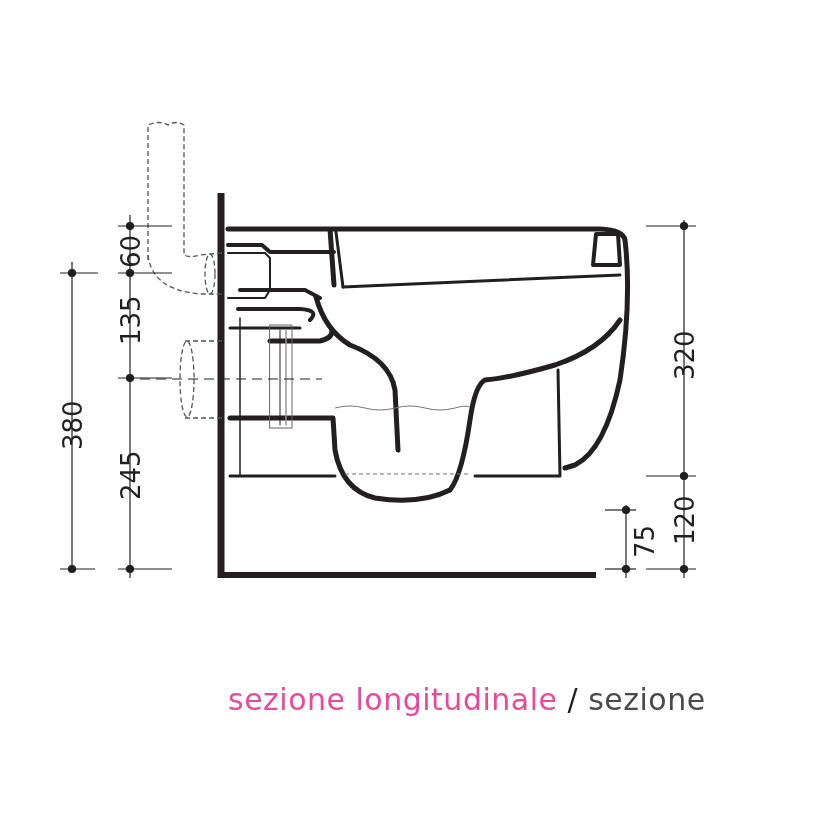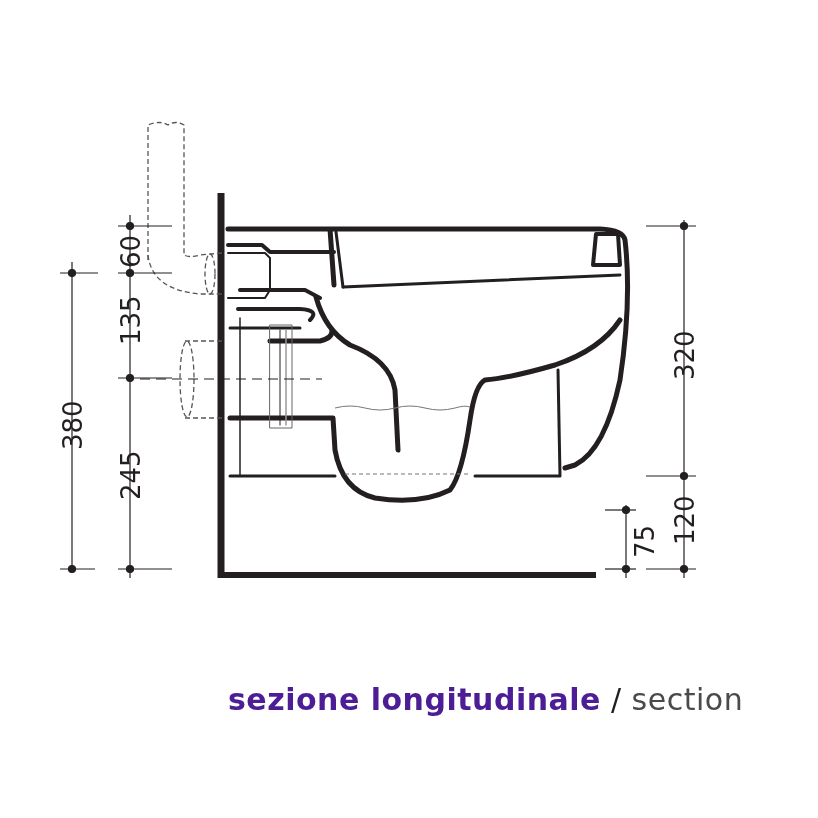--- a/index.html
+++ b/index.html
@@ -1,20 +1,20 @@
 <!DOCTYPE html>
 <html><head>
   <meta charset="utf-8">
   <style>
     html, body { margin: 0; padding: 0; background: #ffffff; }
     body { width: 818px; height: 818px; position: relative; overflow: hidden; }
     #drawing { position: absolute; left: 0; top: 0; width: 818px; height: 818px; }
     .dim-label { font-family: "DejaVu Sans", sans-serif; font-size: 26px; fill: #231f20; }
     .caption { position: absolute; left: 228px; top: 682px; font-family: "DejaVu Sans", sans-serif; font-size: 30px; color: #231f20; letter-spacing: 0.5px; white-space: nowrap; }
-    .caption .bold { font-weight: bold; color: #4c1d95; text-align: right; }
+    .caption .bold { font-weight: normal; color: #ec4899; text-align: right; }
     .caption .sep { color: #231f20; }
     .caption .light { color: #4a4a4a; font-weight: normal; }
   </style>
 </head>
 <body>
 
 <svg id="drawing" viewBox="0 0 818 818" xmlns="http://www.w3.org/2000/svg">
 
   <g fill="none" stroke="#231f20">
     <line x1="221" y1="193" x2="221" y2="578" stroke-width="7"></line>
@@ -107,14 +107,14 @@
     <text class="dim-label" transform="translate(140,500) rotate(-90)">245</text>
     <text class="dim-label" transform="translate(694,380) rotate(-90)">320</text>
     <text class="dim-label" transform="translate(694,545) rotate(-90)">120</text>
     <text class="dim-label" transform="translate(654,558) rotate(-90)">75</text>
   </g>
 </svg>
 
 <div class="caption">
   <span class="bold">sezione longitudinale</span>
   <span class="sep">/</span>
-  <span class="light">section</span>
+  <span class="light">sezione</span>
 </div>
 
 </body></html>

